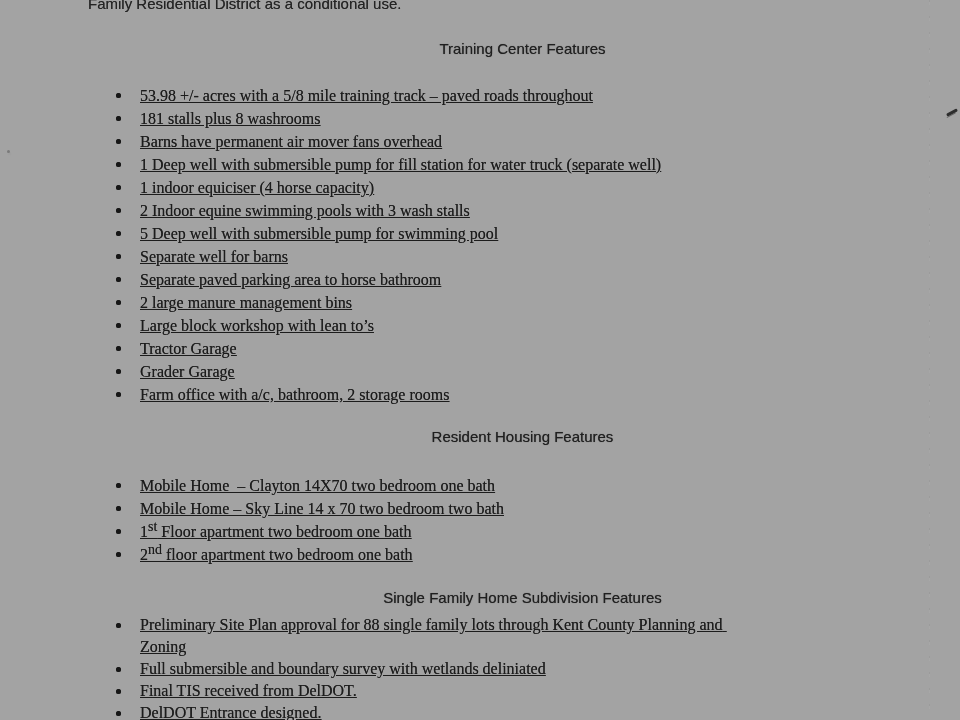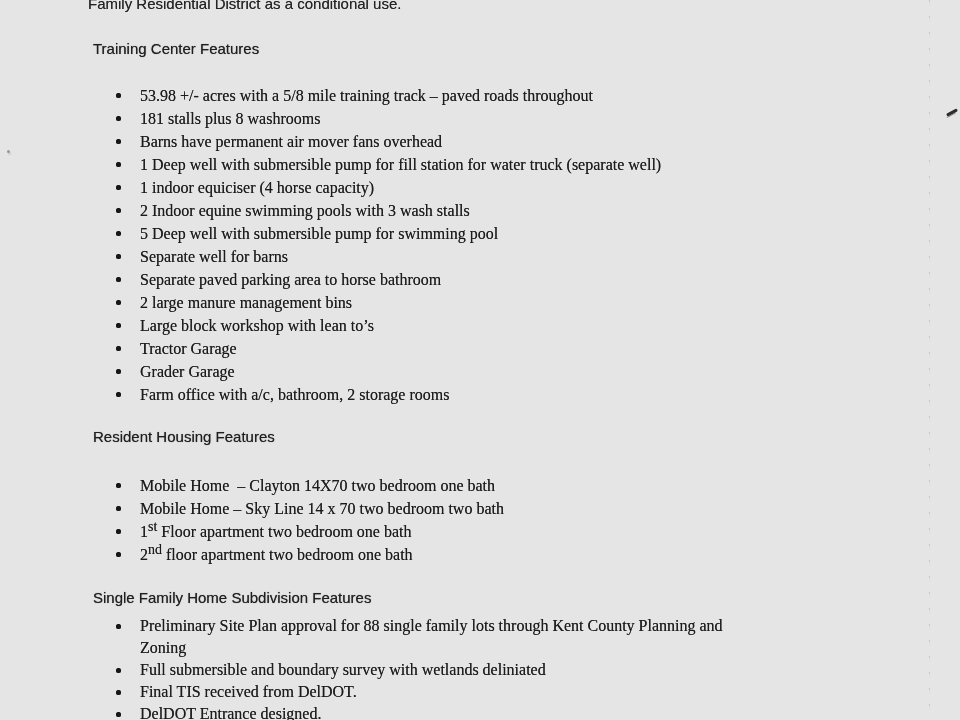--- a/index.html
+++ b/index.html
@@ -13,39 +13,40 @@
     overflow: hidden;
     position: relative;
   }
   .page {
     position: relative;
     width: 960px;
     height: 720px;
     overflow: hidden;
     padding: 0 0 12px 85px;
     box-sizing: border-box;
-    background: #e5e5e5;
+    background: #a3a3a3;
   }
   
   .top-line {
     margin: -6px 0 0 3px;
     font-family: "Liberation Sans", sans-serif;
     font-size: 15px;
     line-height: 20px;
     color: #242424;
     text-shadow: 0 0 0.6px rgba(30,30,30,0.65);
   }
   h2.doc-heading {
     font-family: "Liberation Sans", sans-serif;
     font-size: 15px;
     font-weight: 400;
     line-height: 18px;
     color: #1f1f1f;
-    margin: 8px;
+    margin: 2px;
     text-shadow: 0 0 0.7px rgba(25,25,25,0.7);
+    text-align: center;
   }
   #heading-training { margin-top: 26px; }
   #heading-housing  { margin-top: 22px; }
   #heading-subdivision { margin-top: 23px; }
 
   
   ul.bullets {
     list-style: none;
     margin: 0;
     padding: 0;
@@ -57,20 +58,21 @@
   }
   #list-training { margin-top: 26px; }
   #list-housing  { margin-top: 28px; }
   #list-subdivision { margin-top: 7px; }
 
   ul.bullets li {
     position: relative;
     padding-left: 55px;
     line-height: 23px;
     white-space: pre-wrap;
+    text-decoration: underline;
   }
   #list-subdivision li { line-height: 22px; }
   ul.bullets li::before {
     content: "";
     position: absolute;
     left: 31px;
     top: 9px;
     width: 5px;
     height: 5px;
     border-radius: 50%;

